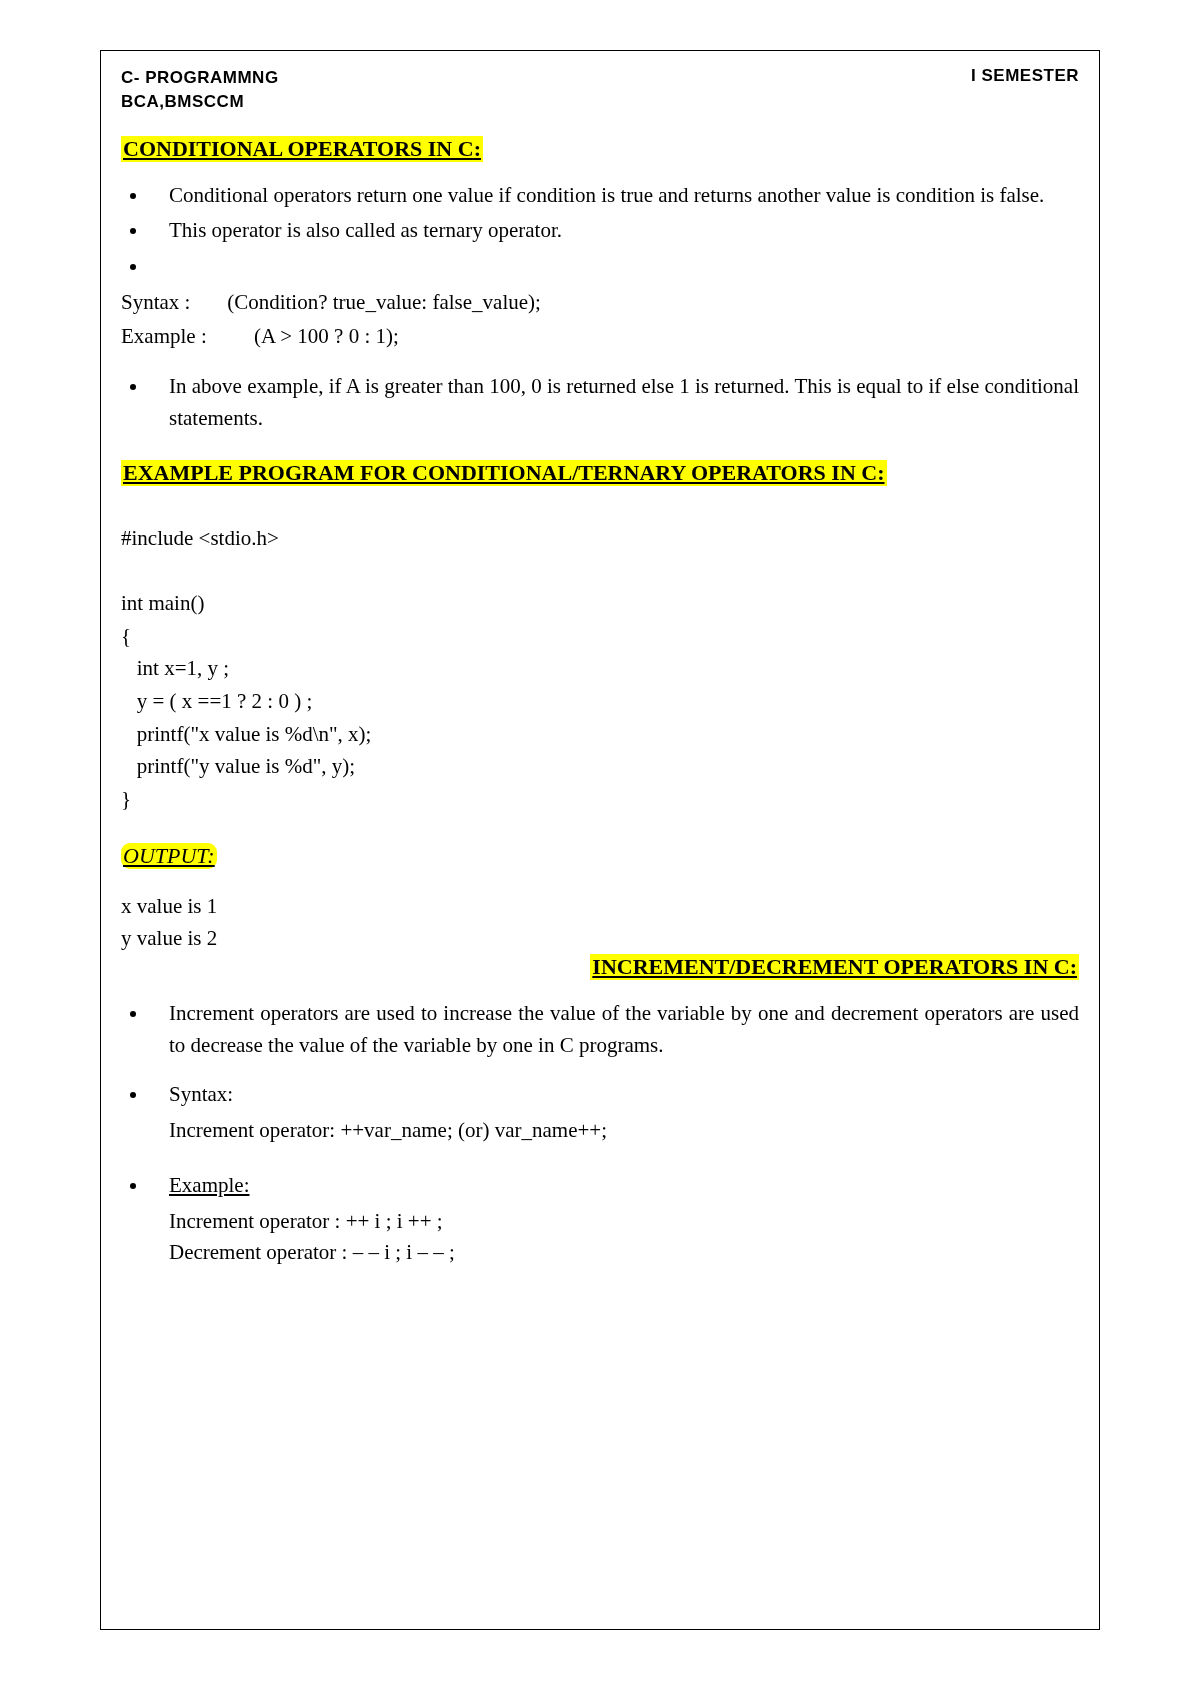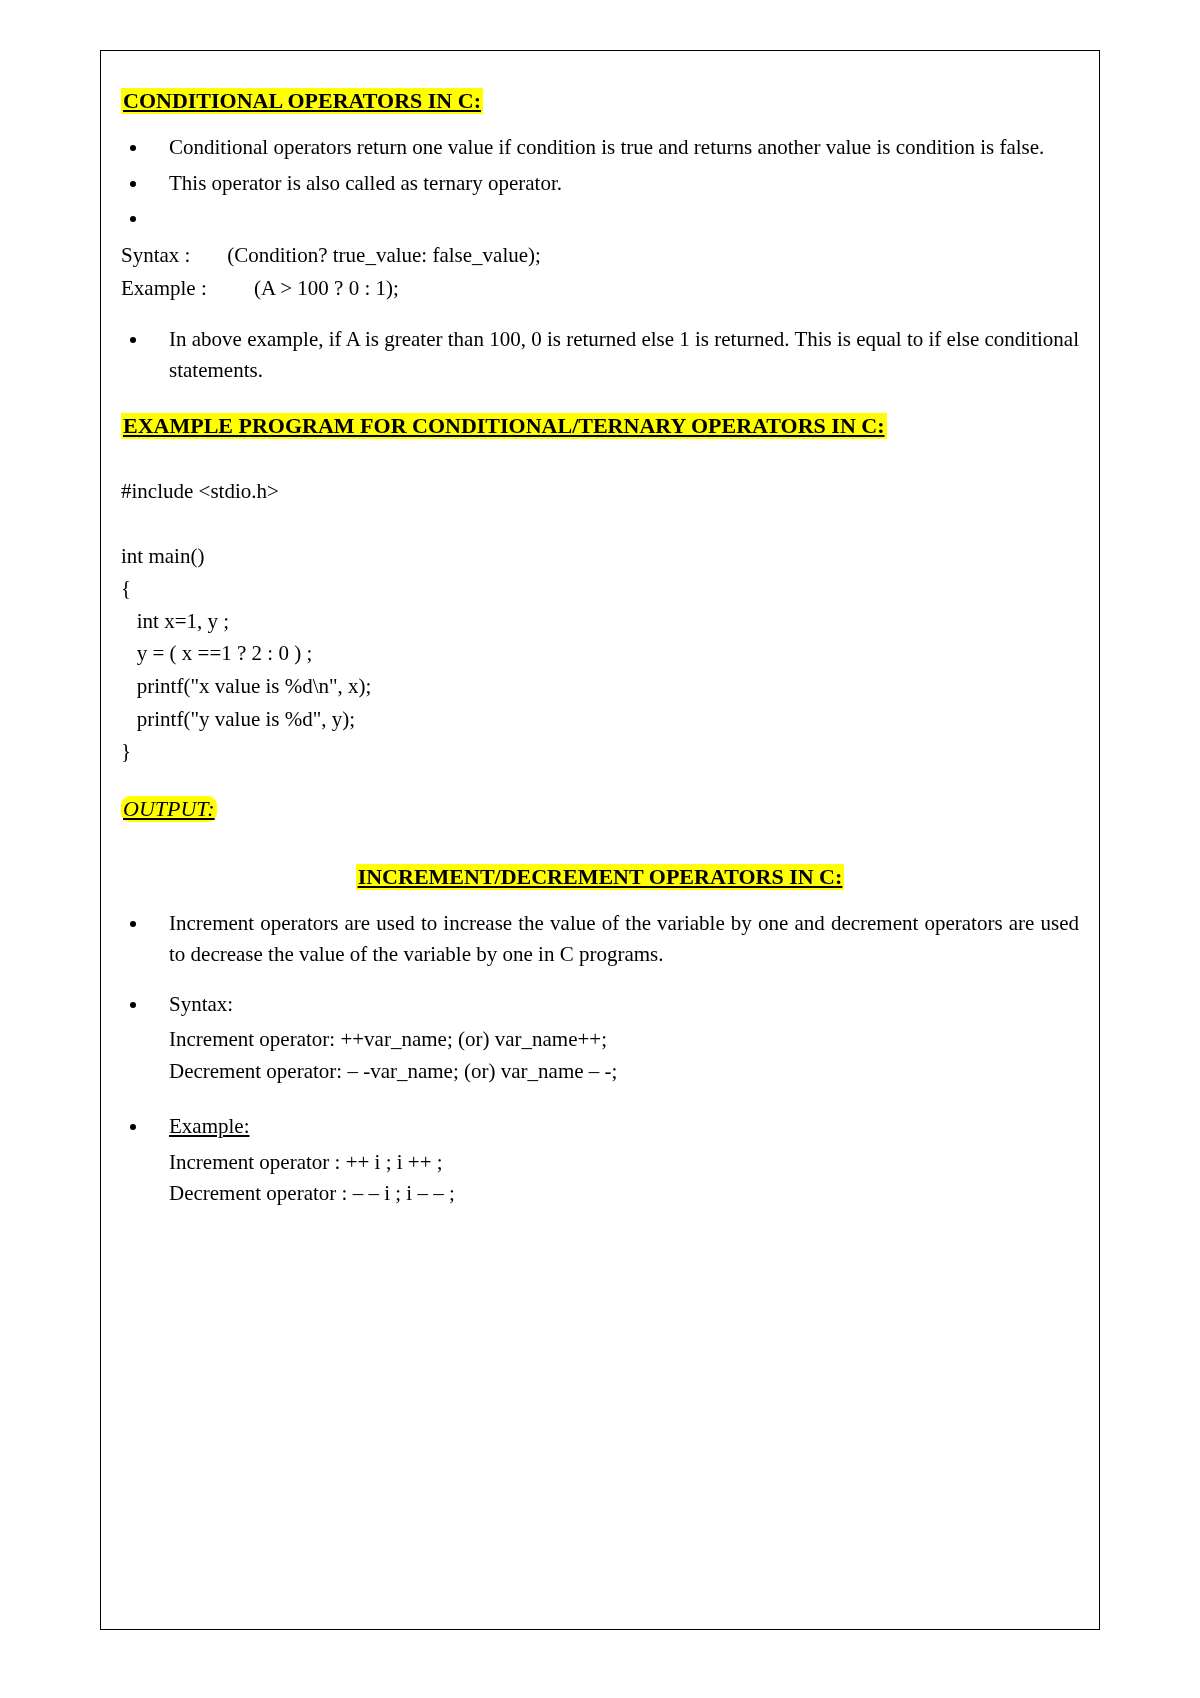--- a/index.html
+++ b/index.html
@@ -31,22 +31,21 @@
       display: inline-block;
       background: #ffff00;
       font-weight: bold;
       font-size: 22px;
       text-decoration: underline;
       margin-top: 22px;
       margin-bottom: 18px;
       padding: 0 2px;
     }
     .section-heading-center {
-      text-align: center;
-      margin-top: 28px;
+      text-align: right;
     }
     .section-heading-center span {
       display: inline-block;
       background: #ffff00;
       font-weight: bold;
       font-size: 22px;
       text-decoration: underline;
       padding: 0 2px;
     }
     ul.bullets {
@@ -88,20 +87,27 @@
       font-size: 21px;
       line-height: 1.5;
       margin-left: 48px;
     }
   </style>
 </head>
 <body>
 
 <div class="page-border">
 
+  <div class="header-row">
+    <div class="header-left">
+      <div>C- PROGRAMMNG</div>
+      <div>BCA,BMSCCM</div>
+    </div>
+    <div>I SEMESTER</div>
+  </div>
 
   
   <div class="section-heading">CONDITIONAL OPERATORS IN C:</div>
 
   <ul class="bullets">
     <li>Conditional operators return one value if condition is true and returns another value is condition is false.</li>
     <li>This operator is also called as ternary operator.</li>
     <li></li>
   </ul>
 
@@ -129,38 +135,41 @@
 int main()
 {
    int x=1, y ;
    y = ( x ==1 ? 2 : 0 ) ;
    printf("x value is %d\n", x);
    printf("y value is %d", y);
 }</div>
 
   <div class="output-label">OUTPUT:</div>
 
+  <div class="body-text" style="line-height:1.5;">
+    <div>x value is 1</div>
+    <div>y value is 2</div>
+  </div>
 
   
   <div class="section-heading-center">
     <span>INCREMENT/DECREMENT OPERATORS IN C:</span>
   </div>
 
   <ul class="bullets" style="margin-top:18px;">
     <li>Increment operators are used to increase the value of the variable by one and decrement operators are used to decrease the value of the variable by one in C programs.</li>
   </ul>
 
   <ul class="bullets" style="margin-top:18px;">
     <li>
       <span>Syntax:</span>
     </li>
   </ul>
   <div class="sub-block">
     <div>Increment operator: ++var_name; (or) var_name++;</div>
-    <div>Decrement operator: – -var_name; (or) var_name – -;</div>
   </div>
 
   <ul class="bullets" style="margin-top:24px;text-decoration:underline;">
     <li>
       <span>Example:</span>
     </li>
   </ul>
   <div class="sub-block">
     <div>Increment operator :  ++ i ;    i ++ ;</div>
     <div>Decrement operator :  – – i ;   i – – ;</div>

